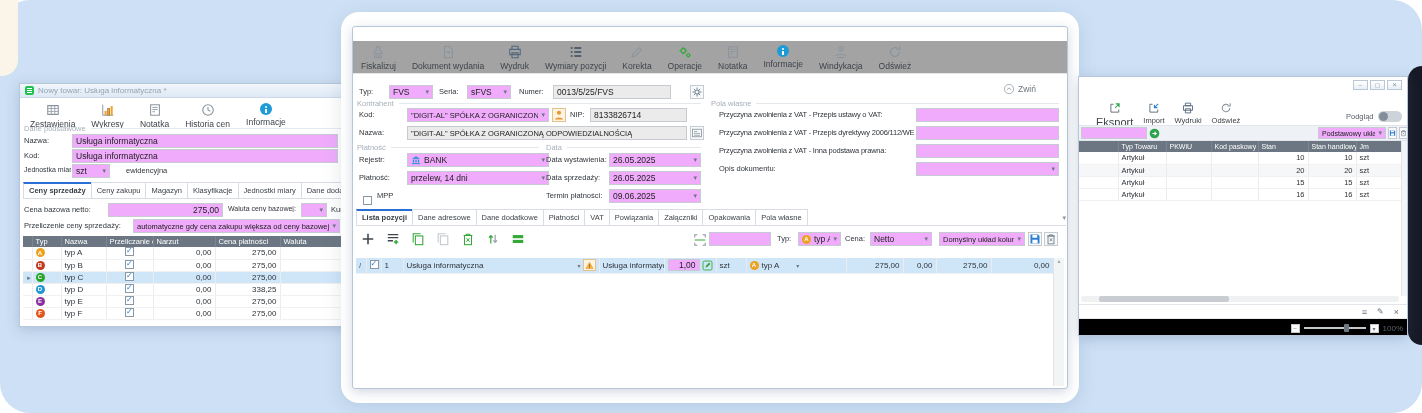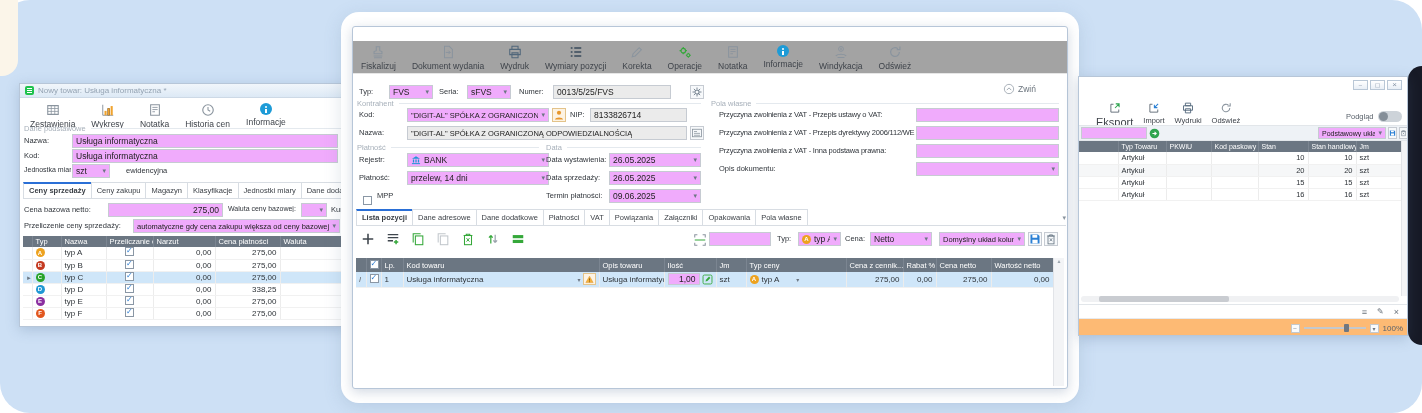--- a/index.html
+++ b/index.html
@@ -613,34 +613,20 @@
           <col style="width:65px">
           <col style="width:52px">
           <col style="width:30px">
           <col style="width:100px">
           <col style="width:57px">
           <col style="width:33px">
           <col style="width:55px">
           <col style="width:62px">
         </colgroup>
       <tbody>
-          <tr>
-        <th style="height:14px"></th>
-        <th><span class="cb on"></span></th>
-        <th>Lp.</th>
-        <th>Kod towaru</th>
-        <th>Opis towaru</th>
-        <th>Ilość</th>
-        <th>Jm</th>
-        <th>Typ ceny</th>
-        <th>Cena z cennik...</th>
-        <th>Rabat %</th>
-        <th>Cena netto</th>
-        <th>Wartość netto</th>
-      </tr>
       <tr class="sel">
         <td style="height:15px"><span class="mark">I</span></td>
         <td><span class="cb on"></span></td>
         <td>1</td>
         <td>
           <div style="display:flex;align-items:center;gap:2px">
             <span class="val" style="flex:1;overflow:hidden">Usługa informatyczna</span>
             <span class="caret-s">▾</span>
             <span class="sqbtn" style="width:13px;height:12px;background:#fdf3e3;border-color:#e3c38a">
                   <svg style="width:9px;height:9px">
@@ -798,21 +784,21 @@
     <div class="abs scrollv" style="left:322px;top:64px;width:8px;height:155px;font-size:4px"></div>
 
     <div class="abs" style="left:2px;top:219px;width:318px;height:6px;background:#f0f1f3;border-radius:3px">
       <div class="hthumb" style="margin-left:18px;width:130px;height:6px"></div>
     </div>
     <div class="abs" style="left:0;top:227px;width:330px;border-top:1px solid #e2e6ea;height:14px;display:flex;align-items:center;justify-content:flex-end;gap:10px;padding-right:10px;color:#6a737c;font-size:9px">
       <span>≡</span>
       <span style="font-size:8px">✎</span>
       <span>×</span>
     </div>
-    <div class="abs" style="left:0;top:241px;width:330px;height:19px;border-top:1px solid #e7eaee;background:#fdba74;display:flex;align-items:center;justify-content:flex-end;gap:4px;padding-right:6px">
+    <div class="abs" style="left:0;top:241px;width:330px;height:19px;border-top:1px solid #e7eaee;background:#000000;display:flex;align-items:center;justify-content:flex-end;gap:4px;padding-right:6px">
       <span class="sbox" style="width:9px;height:9px">–</span>
       <span class="slider-track" style="width:62px">
           <span class="slider-thumb" style="left:40px"></span>
         </span>
       <span class="sbox" style="width:9px;height:9px">▾</span>
       <span style="font-size:8px;color:#5a626b">100%</span>
     </div>
   </section>
 </div>
 

